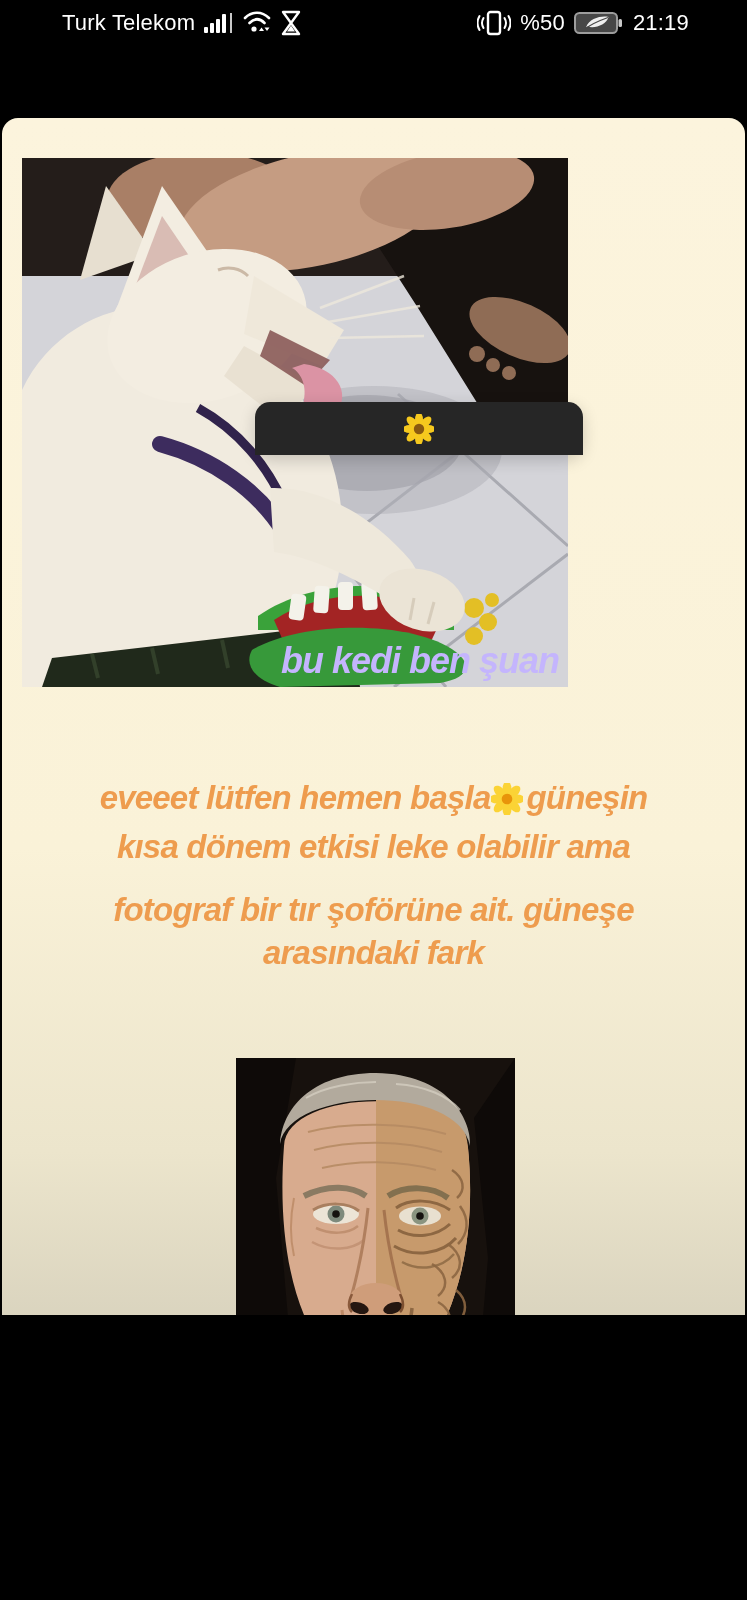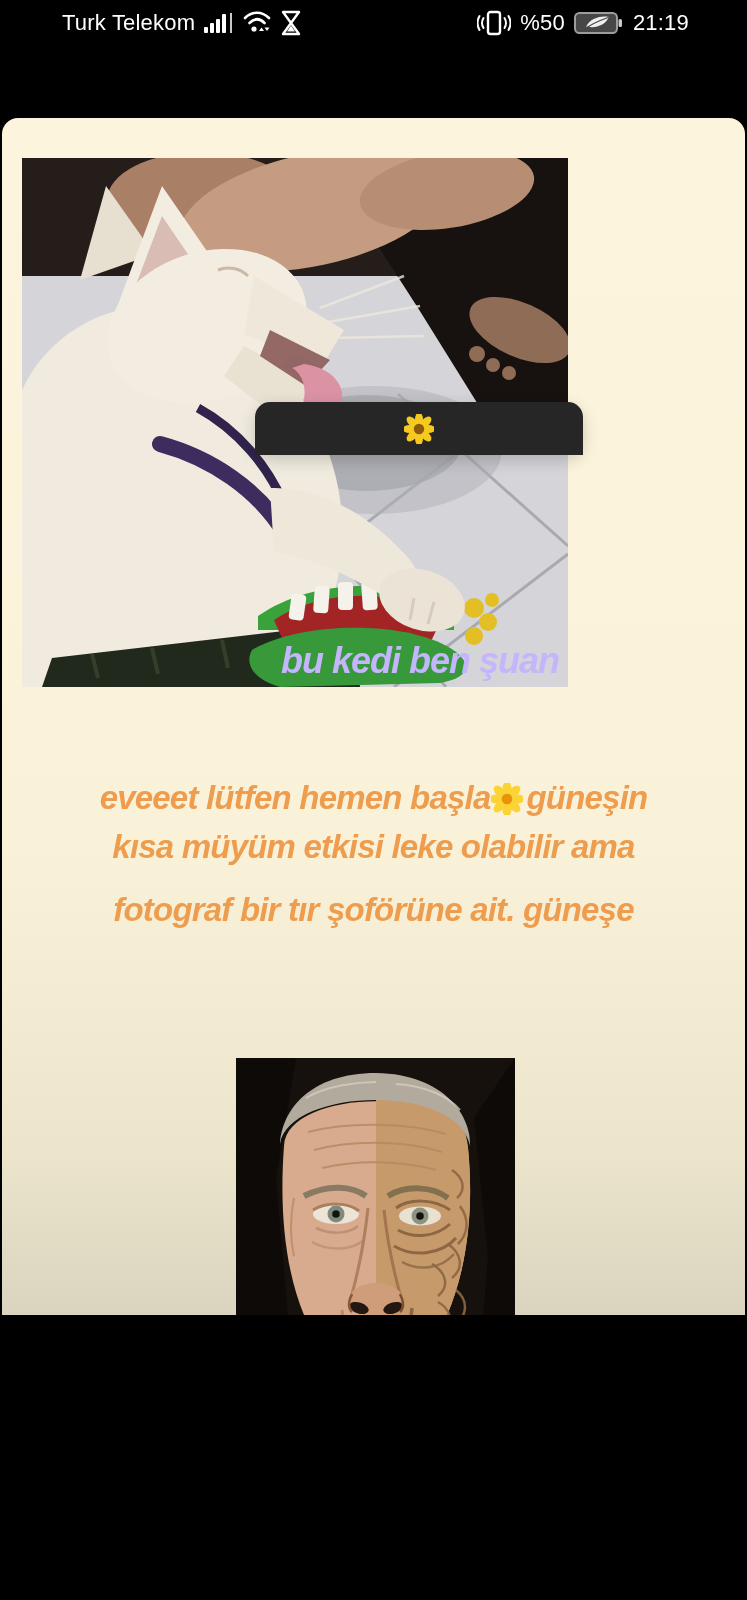--- a/index.html
+++ b/index.html
@@ -239,25 +239,26 @@
                 <ellipse cx="0" cy="-9.5" rx="4.2" ry="7" transform="rotate(90)"></ellipse>
                 <ellipse cx="0" cy="-9.5" rx="4.2" ry="7" transform="rotate(135)"></ellipse>
                 <ellipse cx="0" cy="-9.5" rx="4.2" ry="7" transform="rotate(180)"></ellipse>
                 <ellipse cx="0" cy="-9.5" rx="4.2" ry="7" transform="rotate(225)"></ellipse>
                 <ellipse cx="0" cy="-9.5" rx="4.2" ry="7" transform="rotate(270)"></ellipse>
                 <ellipse cx="0" cy="-9.5" rx="4.2" ry="7" transform="rotate(315)"></ellipse>
               </g>
               <circle r="5" fill="#e8940a"></circle>
             </g>
           </svg></span><span>güneşin</span></div>
-    <div>kısa müyüm etkisi leke olabilir ama</div>
+    <div>kısa dönem etkisi leke olabilir ama</div>
   </div>
 
   <div class="reply-text reply-2">
     <div>fotograf bir tır şoförüne ait.  güneşe</div>
+    <div>arasındaki fark</div>
   </div>
 
   <div class="face-photo">
     <svg viewBox="0 0 279 342" preserveAspectRatio="none">
       <rect width="279" height="342" fill="#17110d"></rect>
       <polygon points="0,0 60,0 40,120 52,260 30,342 0,342" fill="#0e0a08"></polygon>
       <polygon points="279,0 279,342 240,342 252,200 238,60" fill="#0e0a08"></polygon>
       <rect x="92" y="296" width="96" height="46" fill="#b08065"></rect>
       <path d="M48 88 C50 30 226 26 232 90 C240 170 226 252 182 306 C156 330 120 330 96 304 C52 252 42 168 48 88 Z" fill="#d8ab8e"></path>
       <path d="M140 28 C196 28 230 52 232 90 C240 170 226 252 182 306 C166 320 152 324 140 322 Z" fill="#c79a6c"></path>

